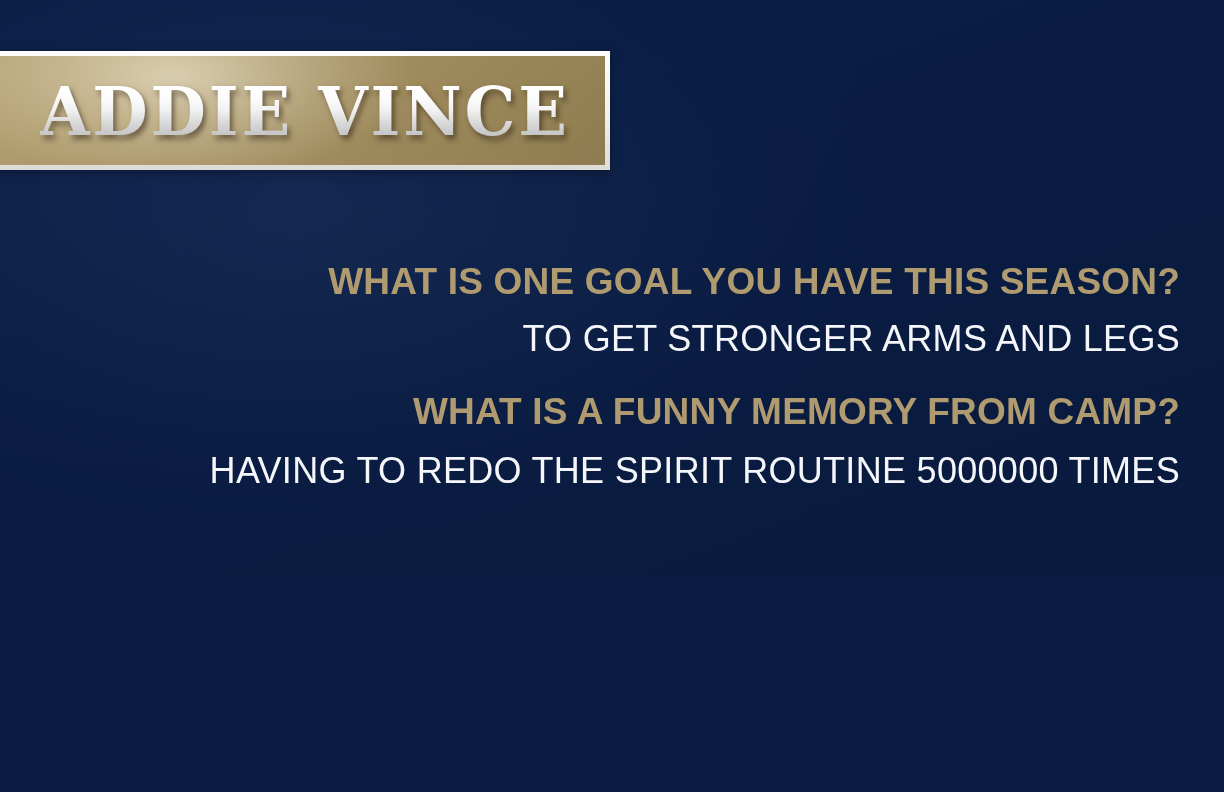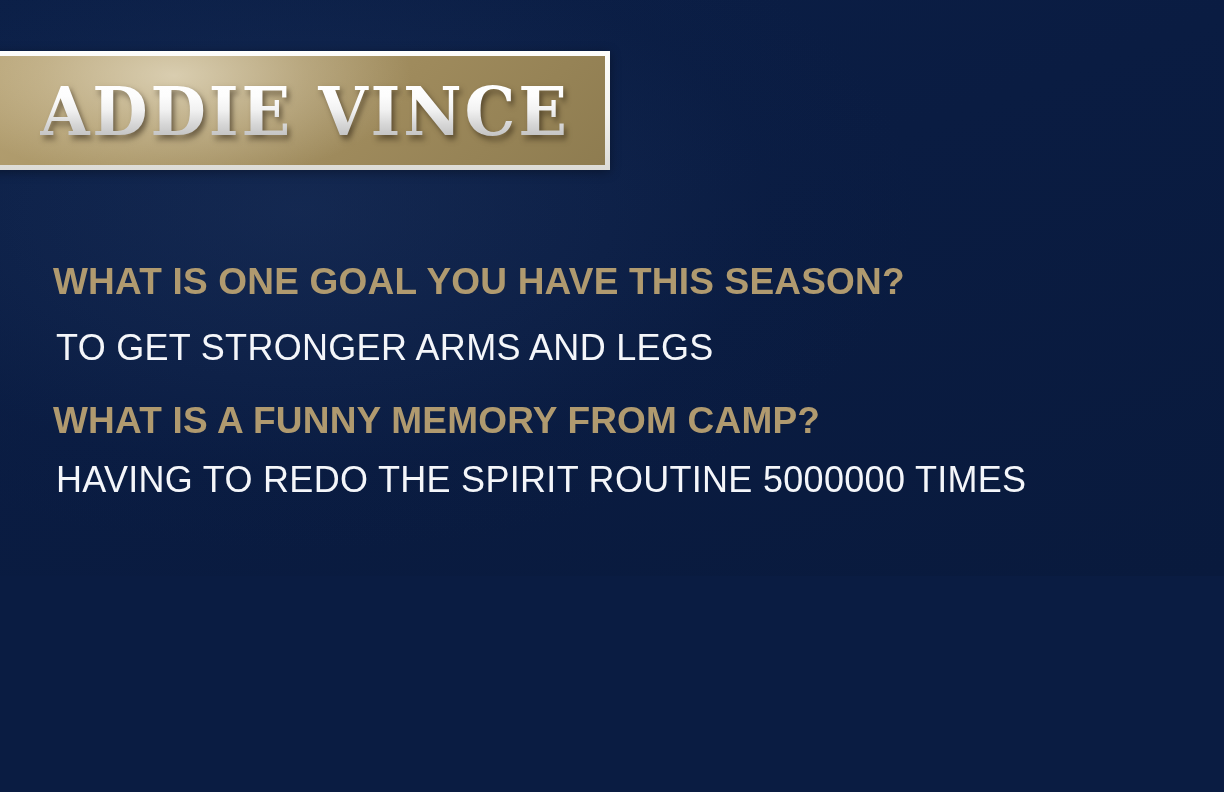--- a/index.html
+++ b/index.html
@@ -81,20 +81,21 @@
     -webkit-text-fill-color: transparent;
     filter: drop-shadow(3px 4px 3px rgba(40,30,15,0.55));
   }
 
   
   .qa-block {
     position: absolute;
     left: 0;
     top: 263px;
     width: 1180px;
+    text-align: right;
   }
 
   .qa-item { margin-bottom: 20px; }
   .qa-item.second { margin-bottom: 4px; margin-top: 36px; }
 
   .question {
     margin: 0;
     padding-left: 53px;
     color: #b09a6f;
     font-family: "Liberation Sans", sans-serif;
@@ -111,21 +112,21 @@
     color: #f4f6fa;
     font-family: "Liberation Sans", sans-serif;
     font-weight: normal;
     font-size: 36px;
     line-height: 1.0;
     letter-spacing: 0.3px;
     white-space: nowrap;
   }
 
   .q1 { font-size: 37px; }
-  .a1 { margin-top: 30px; font-size: 36px; }
+  .a1 { margin-top: 21px; font-size: 36px; }
   .q2 { font-size: 37px; }
   .a2 { margin-top: 23px; font-size: 36px; }
 </style>
 </head>
 <body>
 
 <div id="slide">
 
   <div class="name-banner">
     <div class="name-banner-inner">

